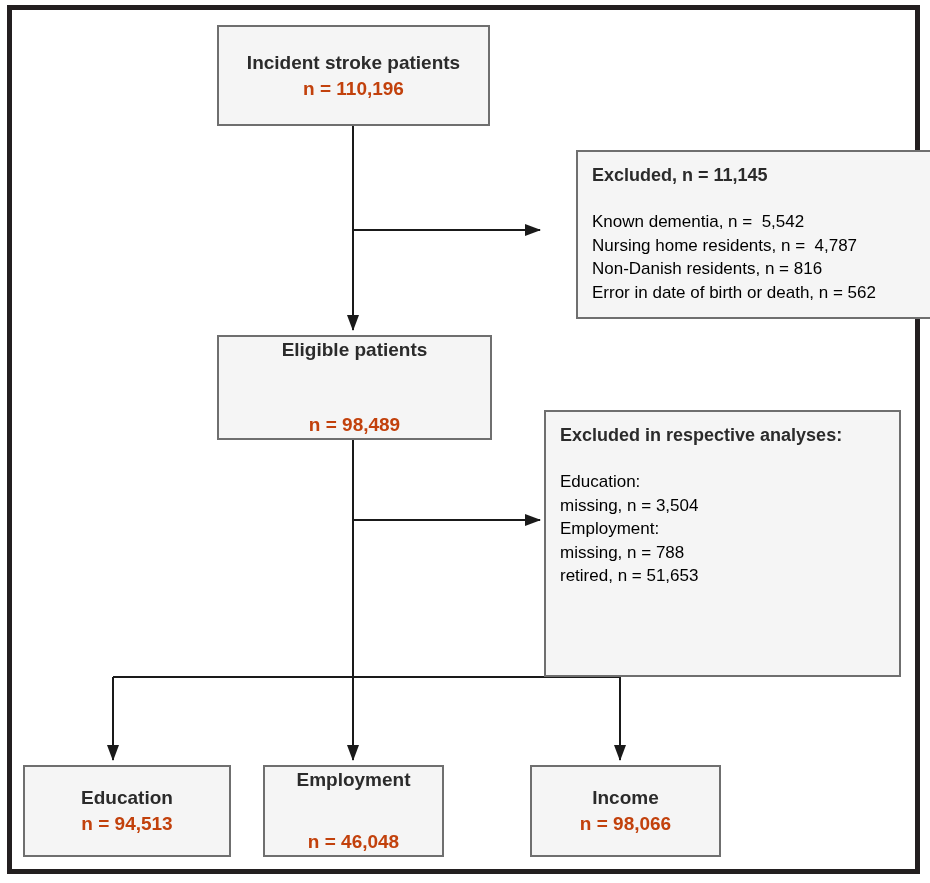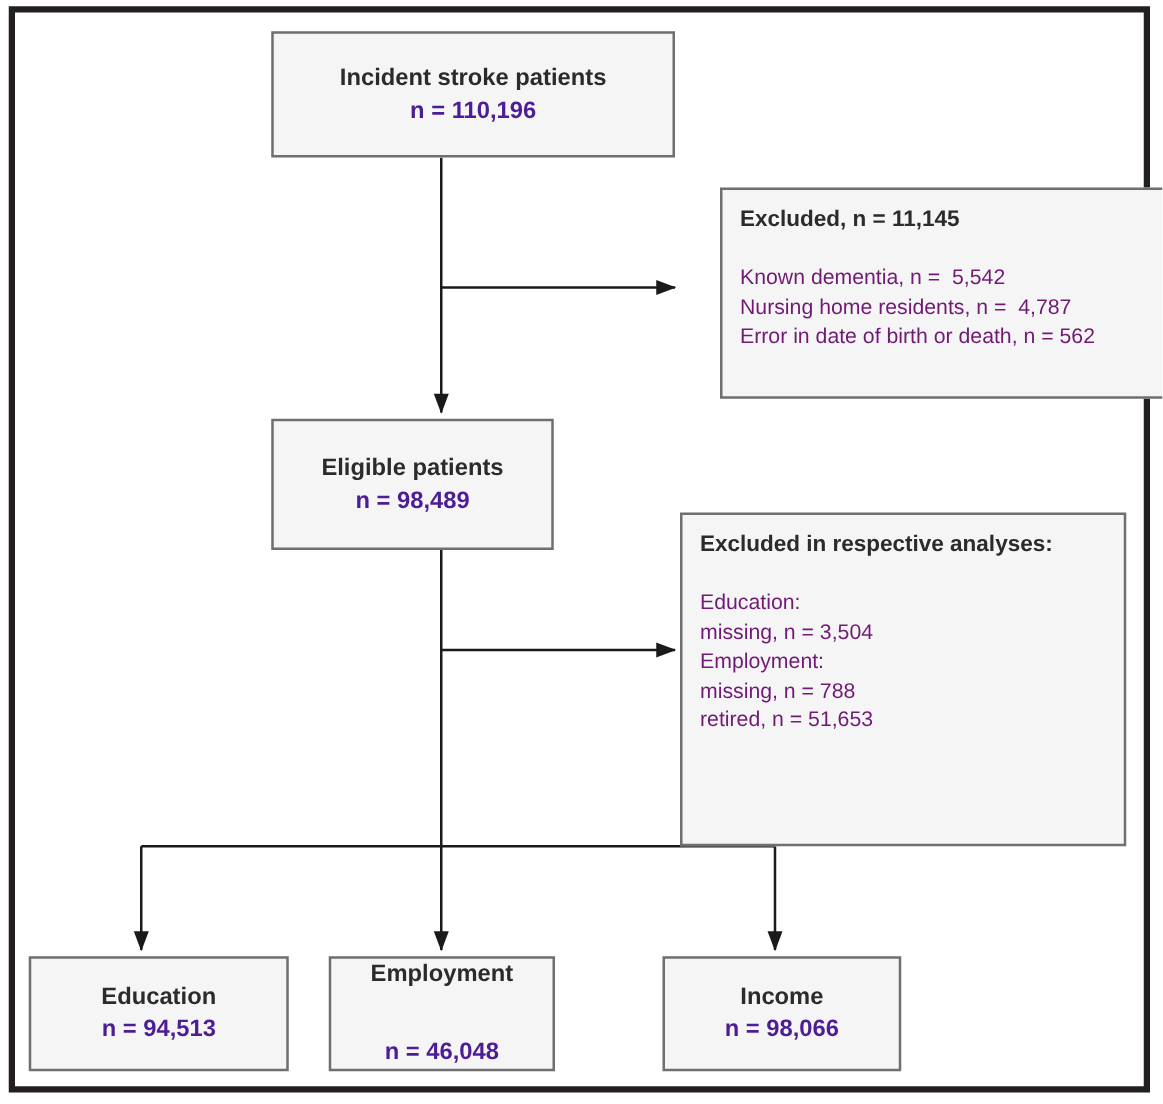--- a/index.html
+++ b/index.html
@@ -36,42 +36,42 @@
   .node .title {
     font-weight: bold;
     font-size: 19px;
     line-height: 26px;
     color: #2b2b2b;
   }
   .node .count {
     font-weight: bold;
     font-size: 19px;
     line-height: 26px;
-    color: #4c1d95;
+    color: #c2410c;
   }
   .sidebox {
     position: absolute;
     background: #f5f5f5;
     border: 2px solid #6f6f6f;
     box-sizing: border-box;
     padding: 11px 14px;
     text-align: left;
   }
   .sidebox .side-title {
     font-weight: bold;
     font-size: 18px;
     line-height: 24px;
     color: #2b2b2b;
     white-space: pre-wrap;
   }
   .sidebox .spacer { height: 23px; }
   .sidebox .side-line {
     font-size: 17px;
     line-height: 23.5px;
-    color: #701a75;
+    color: #000000;
     white-space: pre-wrap;
   }
 </style>
 </head>
 <body>
 
 <div class="canvas">
 
   <svg class="connectors" width="930" height="883" viewBox="0 0 930 883">
     <defs>
@@ -90,34 +90,35 @@
 
     <line x1="353" y1="440" x2="353" y2="760" stroke="#1a1a1a" stroke-width="2" marker-end="url(#arrow)"></line>
 
     <line x1="113" y1="677" x2="113" y2="760" stroke="#1a1a1a" stroke-width="2" marker-end="url(#arrow)"></line>
 
     <line x1="620" y1="677" x2="620" y2="760" stroke="#1a1a1a" stroke-width="2" marker-end="url(#arrow)"></line>
   </svg>
 
   <div class="frame"></div>
 
-  <div class="node" style="left:217px; top:25px; width:323px; height:101px;">
+  <div class="node" style="left:217px; top:25px; width:273px; height:101px;">
     <div class="title">Incident stroke patients</div>
     <div class="count">n = 110,196</div>
   </div>
 
   <div class="sidebox" style="left:576px; top:150px; width:357px; height:169px;">
     <div class="side-title">Excluded, n = 11,145</div>
     <div class="spacer"></div>
     <div class="side-line">Known dementia, n =  5,542</div>
     <div class="side-line">Nursing home residents, n =  4,787</div>
+    <div class="side-line">Non-Danish residents, n = 816</div>
     <div class="side-line">Error in date of birth or death, n = 562</div>
   </div>
 
-  <div class="node" style="left:217px; top:335px; width:226px; height:105px;">
+  <div class="node" style="left:217px; top:335px; width:275px; height:105px;justify-content:space-between;">
     <div class="title">Eligible patients</div>
     <div class="count">n = 98,489</div>
   </div>
 
   <div class="sidebox" style="left:544px; top:410px; width:357px; height:267px;">
     <div class="side-title">Excluded in respective analyses:</div>
     <div class="spacer"></div>
     <div class="side-line">Education:</div>
     <div class="side-line">missing, n = 3,504</div>
     <div class="side-line">Employment:</div>

